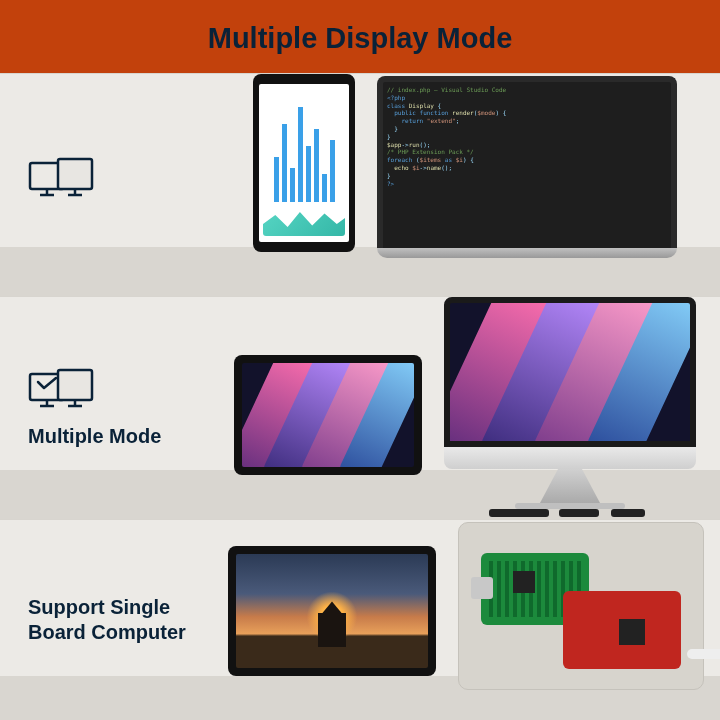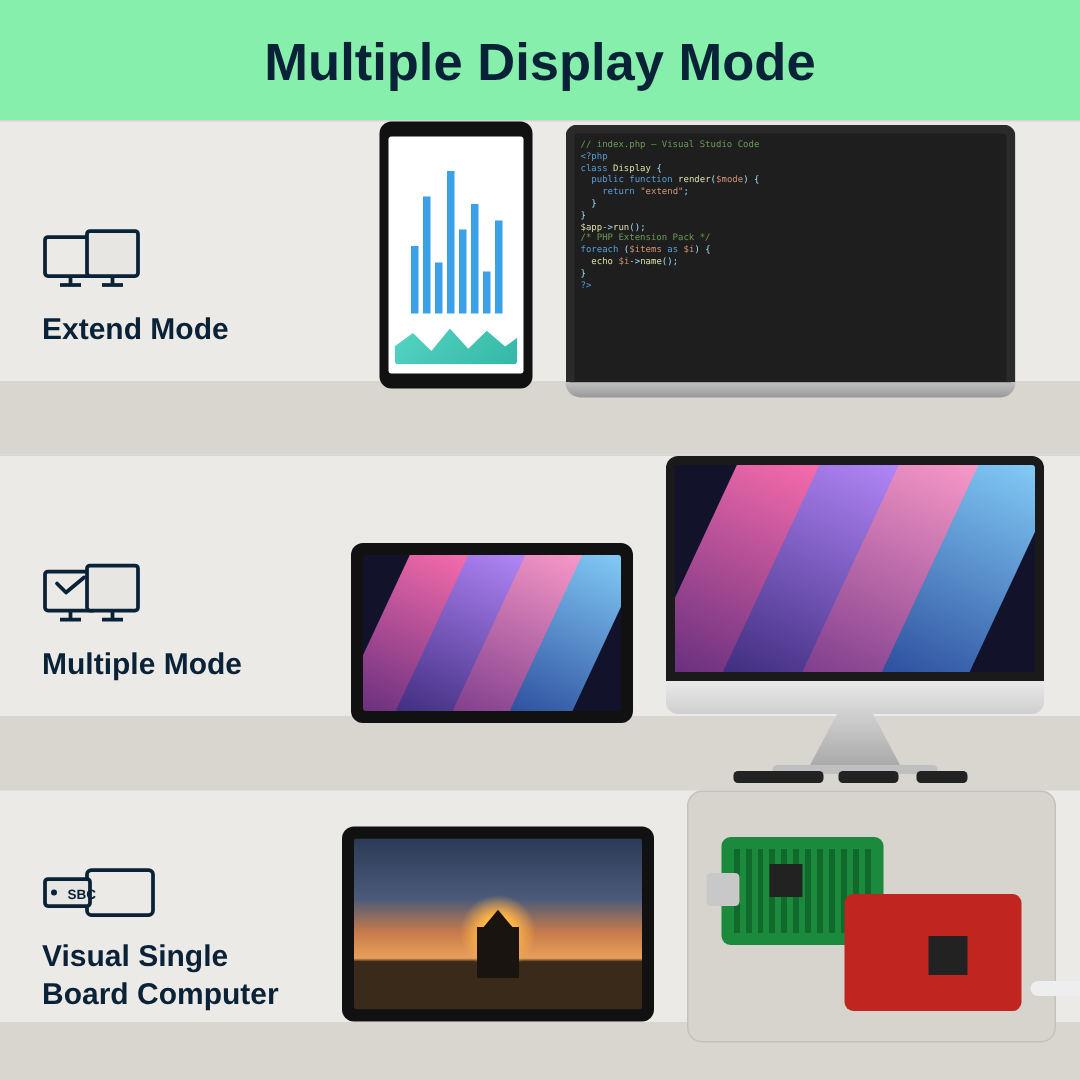--- a/index.html
+++ b/index.html
@@ -11,25 +11,25 @@
     overflow: hidden;
   }
   .page {
     width: 720px;
     height: 720px;
     display: flex;
     flex-direction: column;
   }
   .title {
     text-align: center;
-    font-size: 35px;
+    font-size: 29px;
     font-weight: 700;
     color: #0a2238;
     padding: 22px 0 18px 0;
-    background: #86efac;
+    background: #c2410c;
   }
   .row {
     flex: 1;
     display: flex;
     align-items: center;
     border-top: 1px solid #d8d5cf;
     background: linear-gradient(#eceae6 0%, #eceae6 78%, #d9d6d0 78%, #d9d6d0 100%);
     padding: 0 18px 0 28px;
     position: relative;
   }
@@ -177,21 +177,20 @@
       <div class="icon-box">
         <svg class="ico" width="66" height="46" viewBox="0 0 66 46" fill="none" stroke="#0a2238" stroke-width="2.5">
           <rect x="2" y="6" width="34" height="26" rx="2"></rect>
           <line x1="12" y1="38" x2="26" y2="38"></line>
           <line x1="19" y1="32" x2="19" y2="38"></line>
           <rect x="30" y="2" width="34" height="30" rx="2" fill="#e8e6e2"></rect>
           <line x1="40" y1="38" x2="54" y2="38"></line>
           <line x1="47" y1="32" x2="47" y2="38"></line>
         </svg>
       </div>
-      <div class="label-text">Extend Mode</div>
     </div>
     <div class="visual-col">
       <div class="small-tablet">
         <div class="screen">
           <div class="bars">
             <div style="height:40%"></div>
               <div style="height:70%"></div>
               <div style="height:30%"></div>
             <div style="height:85%"></div>
               <div style="height:50%"></div>
@@ -256,29 +255,21 @@
         </div>
         <div class="imac-chin"></div>
         <div class="imac-stand"></div>
         <div class="imac-foot"></div>
       </div>
     </div>
   </div>
 
   <div class="row" style="border-bottom:none;">
     <div class="label-col">
-      <div class="icon-box">
-        <svg class="ico" width="76" height="40" viewBox="0 0 76 40" fill="none" stroke="#0a2238" stroke-width="2.5">
-          <rect x="30" y="4" width="44" height="30" rx="3"></rect>
-          <rect x="2" y="10" width="30" height="18" rx="2" fill="#e8e6e2"></rect>
-          <circle cx="8" cy="19" r="2" fill="#0a2238" stroke="none"></circle>
-          <text x="17" y="23" font-family="Arial" font-size="9" font-weight="700" fill="#0a2238" stroke="none">SBC</text>
-        </svg>
-      </div>
-      <div class="label-text" style="white-space:pre-line;">Visual Single
+      <div class="label-text" style="white-space:pre-line;">Support Single
 Board Computer</div>
     </div>
     <div class="visual-col">
       <div class="mini-disp">
         <div class="sunset">
           <div class="temple"></div>
         </div>
       </div>
       <div class="sbc-back">
         <div class="cable cbl1"></div>

